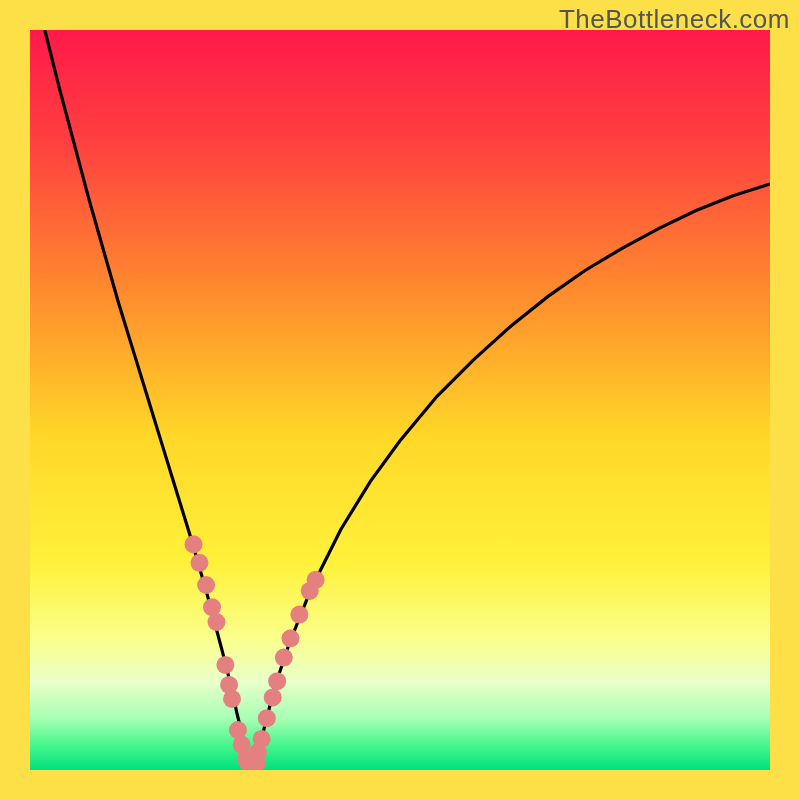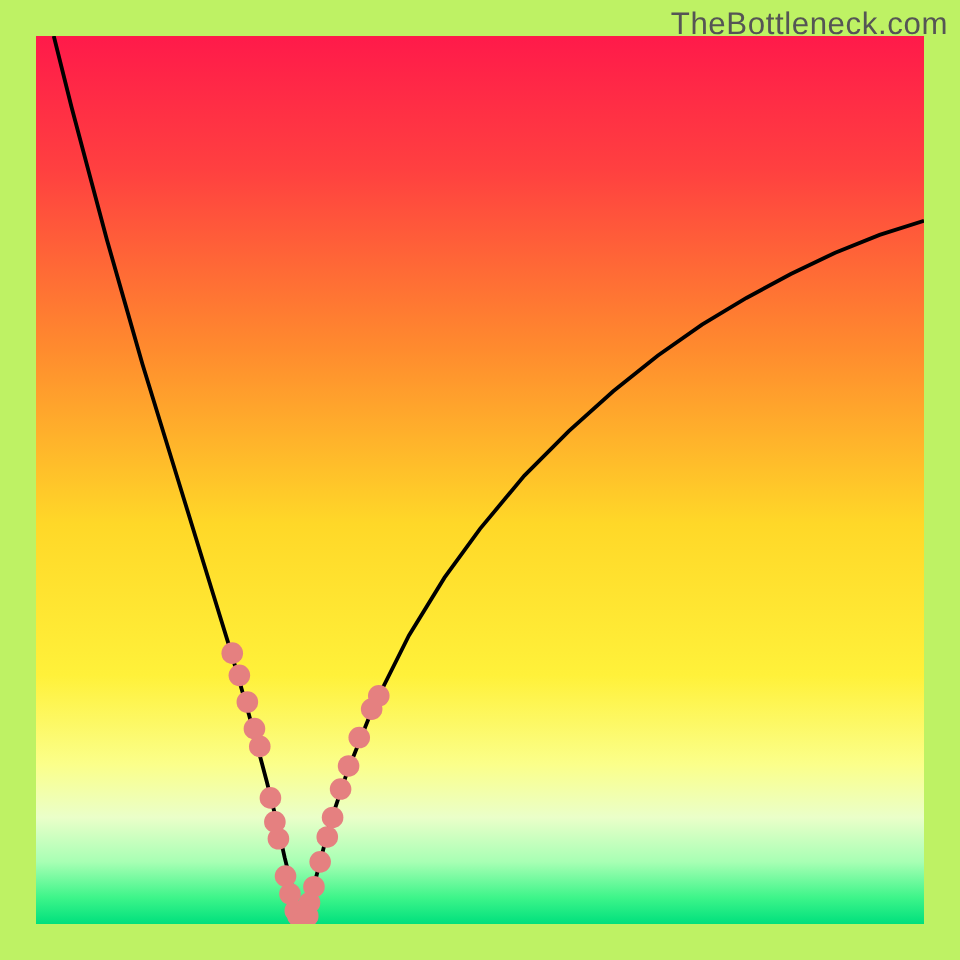--- a/index.html
+++ b/index.html
@@ -7,21 +7,21 @@
     padding: 0;
     width: 800px;
     height: 800px;
     overflow: hidden;
     background: #000;
     font-family: Arial, Helvetica, sans-serif;
   }
   .outer {
     width: 800px;
     height: 800px;
-    background: #bef264;
+    background: #fde047;
     position: relative;
     text-align: right;
   }
   .watermark {
     position: absolute;
     top: 4px;
     right: 10px;
     color: #555;
     font-size: 26px;
     font-weight: 500;

